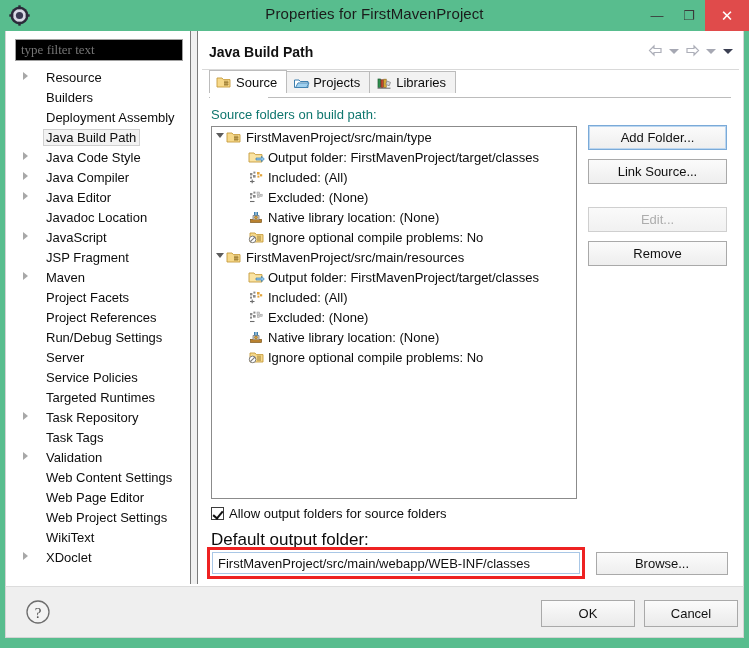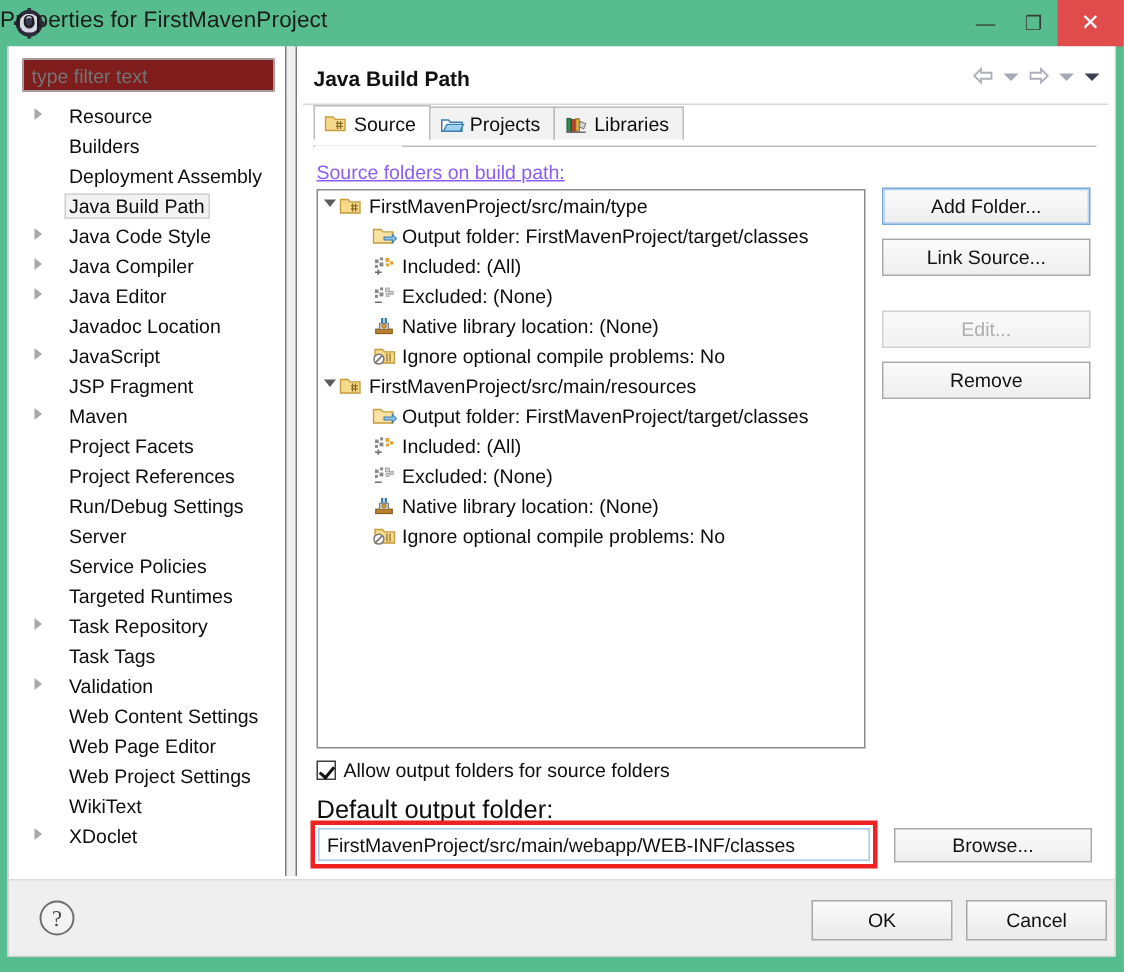--- a/index.html
+++ b/index.html
@@ -22,21 +22,21 @@
     position: absolute; left: 0; top: 0;
     width: 749px; height: 31px;
     background: #58bd8e;
   }
   #app-icon {
     position: absolute; left: 9px; top: 5px;
     width: 21px; height: 21px;
   }
   #title-text {
     position: absolute; left: 0; top: 5px;
-    width: 749px; 
+    width: 749px; text-align: center;
     font-size: 15px; color: #1b1b1b;
     letter-spacing: .1px;
   }
   .wbtn {
     position: absolute; top: 0; height: 31px;
     display: flex; align-items: center; justify-content: center;
   }
   #btn-min { left: 641px; width: 32px; }
   #btn-max { left: 673px; width: 32px; }
   #btn-close { left: 705px; width: 44px; background: #e04b4b; }
@@ -55,22 +55,22 @@
   
   #sidebar {
     position: absolute; left: 0; top: 0;
     width: 184px; height: 553px;
     background: #ffffff;
   }
   #filter-input {
     position: absolute; left: 9px; top: 8px;
     width: 168px; height: 22px;
     border: 1px solid #a0a0a0;
-    background: #7f1d1d;
-    font-family: Liberation Sans, sans-serif;
+    background: #000000;
+    font-family: Liberation Serif, serif;
     font-size: 13px; color: #909090;
     padding: 0 5px;
     outline: none;
   }
   #tree-list {
     position: absolute; left: 0; top: 36px;
     width: 184px; height: 510px;
   }
   .tree-row {
     position: relative;
@@ -175,21 +175,21 @@
     background: #ffffff;
   }
   #tabpanel-cover {
     position: absolute; left: 12px; top: 66px;
     width: 58px; height: 1px;
     background: #ffffff;
   }
 
   #src-label {
     position: absolute; left: 13px; top: 76px;
-    font-size: 13px; color: #8b5cf6; text-decoration: underline;
+    font-size: 13px; color: #0f766e;
   }
 
   
   #srcbox {
     position: absolute; left: 13px; top: 95px;
     width: 366px; height: 373px;
     border: 1px solid #8b8b8b;
     background: #ffffff;
     overflow: hidden;
   }

